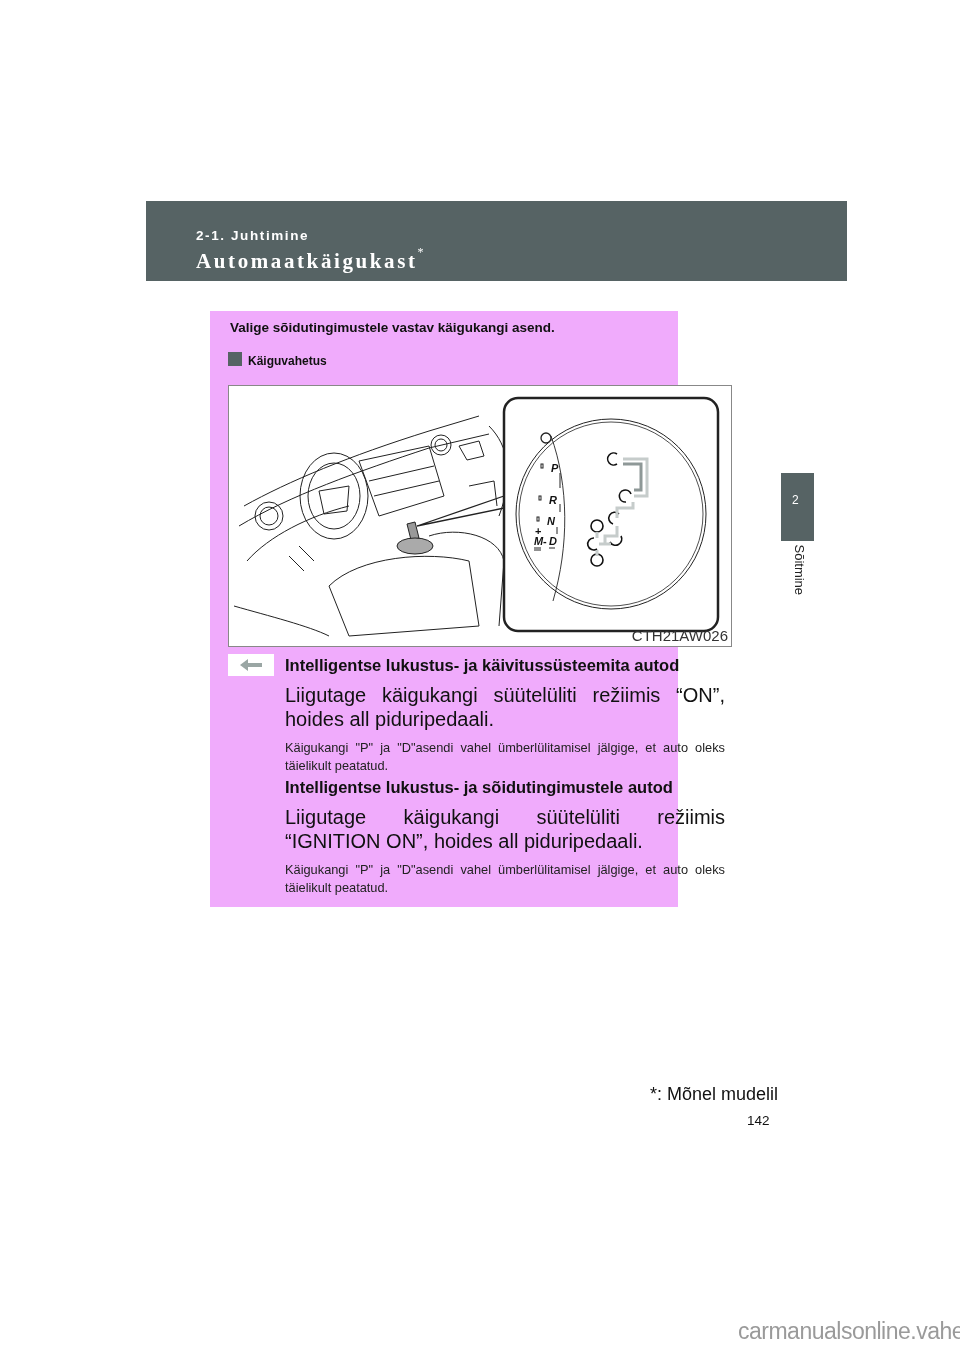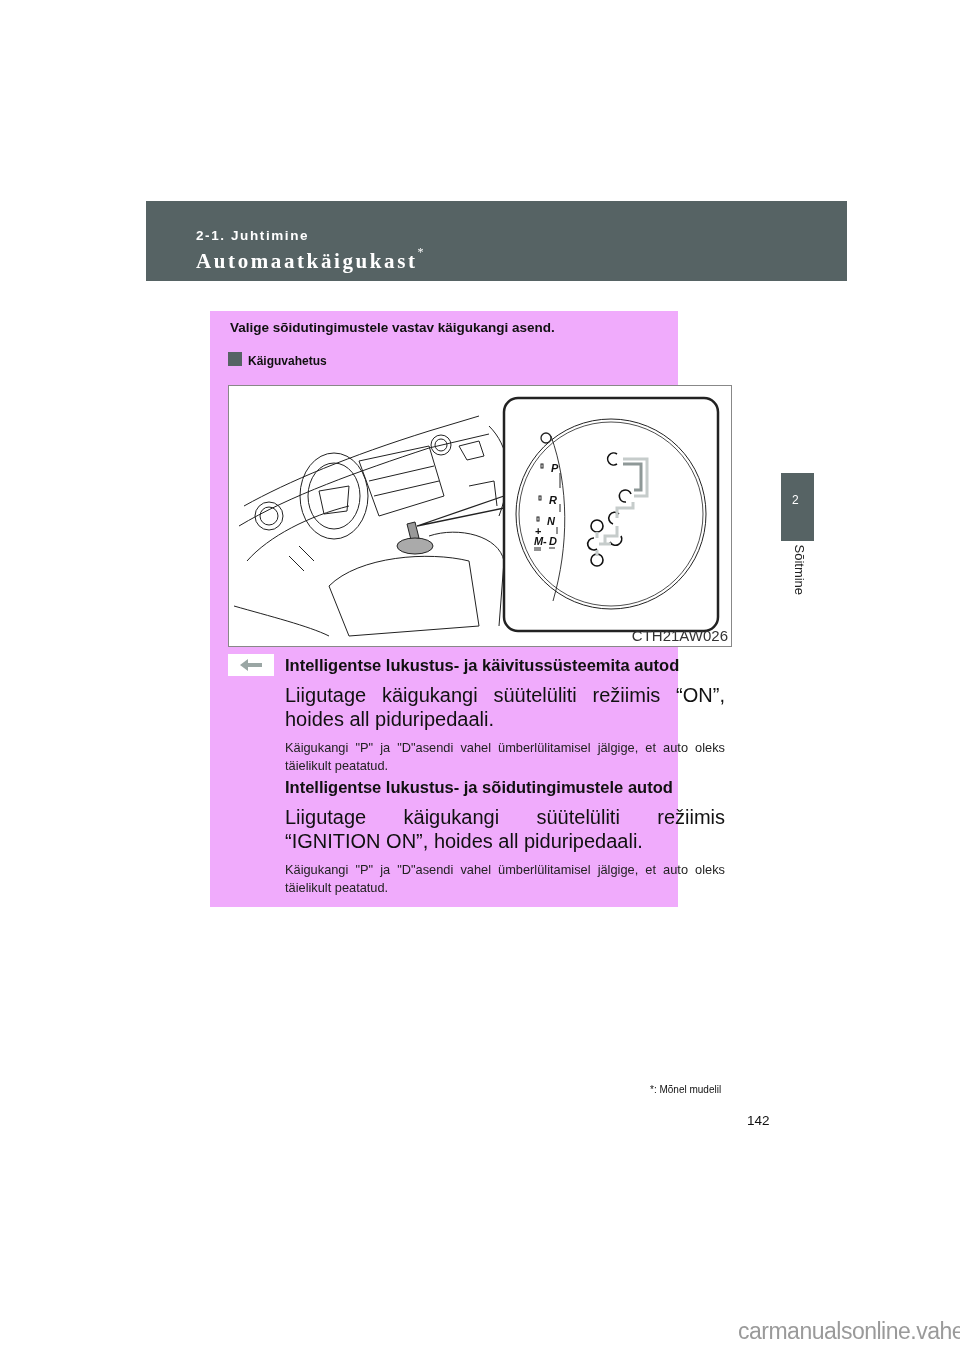--- a/index.html
+++ b/index.html
@@ -16,21 +16,21 @@
   .intro { position:absolute; left:20px; top:9px; font-size:13.5px; font-weight:bold; color:#111; }
   .subhead { position:absolute; left:18px; top:41px; font-size:12px; font-weight:bold; color:#111; }
   .subhead .sq { display:inline-block; width:14px; height:14px; background:#566364; margin-right:6px; vertical-align:-1px; }
   .figure { position:absolute; left:18px; top:74px; width:504px; height:262px; background:#fff; border:1px solid #888; box-sizing:border-box; }
   .fig-code { position:absolute; right:3px; bottom:2px; font-size:15px; color:#333; }
   .arrow-box { position:absolute; left:18px; top:343px; width:46px; height:22px; background:#fff; }
   .block { position:absolute; left:75px; width:440px; }
   .block h3 { margin:0; font-size:16.5px; font-weight:bold; color:#111; line-height:20px; }
   .block .main { margin:8px 0 0 0; font-size:20px; line-height:24px; text-align:justify; color:#111; }
   .block .note { margin:8px 0 0 0; font-size:12.8px; line-height:18px; text-align:justify; color:#222; }
-  .footnote { position:absolute; left:650px; top:1084px; font-size:10px; color:#111; }
+  .footnote { position:absolute; left:650px; top:1084px; font-size:18px; color:#111; }
   .page-num { position:absolute; left:747px; top:1113px; font-size:13.5px; color:#111; }
   .watermark { position:absolute; left:738px; top:1318px; font-size:23px; color:#9a9a9a; letter-spacing:-0.5px; }
 </style>
 </head>
 <body>
 
 <div class="header-band">
   <div class="section-label">2-1. Juhtimine</div>
   <div class="page-title"><span>Automaatkäigukast</span><sup>*</sup></div>
 </div>

